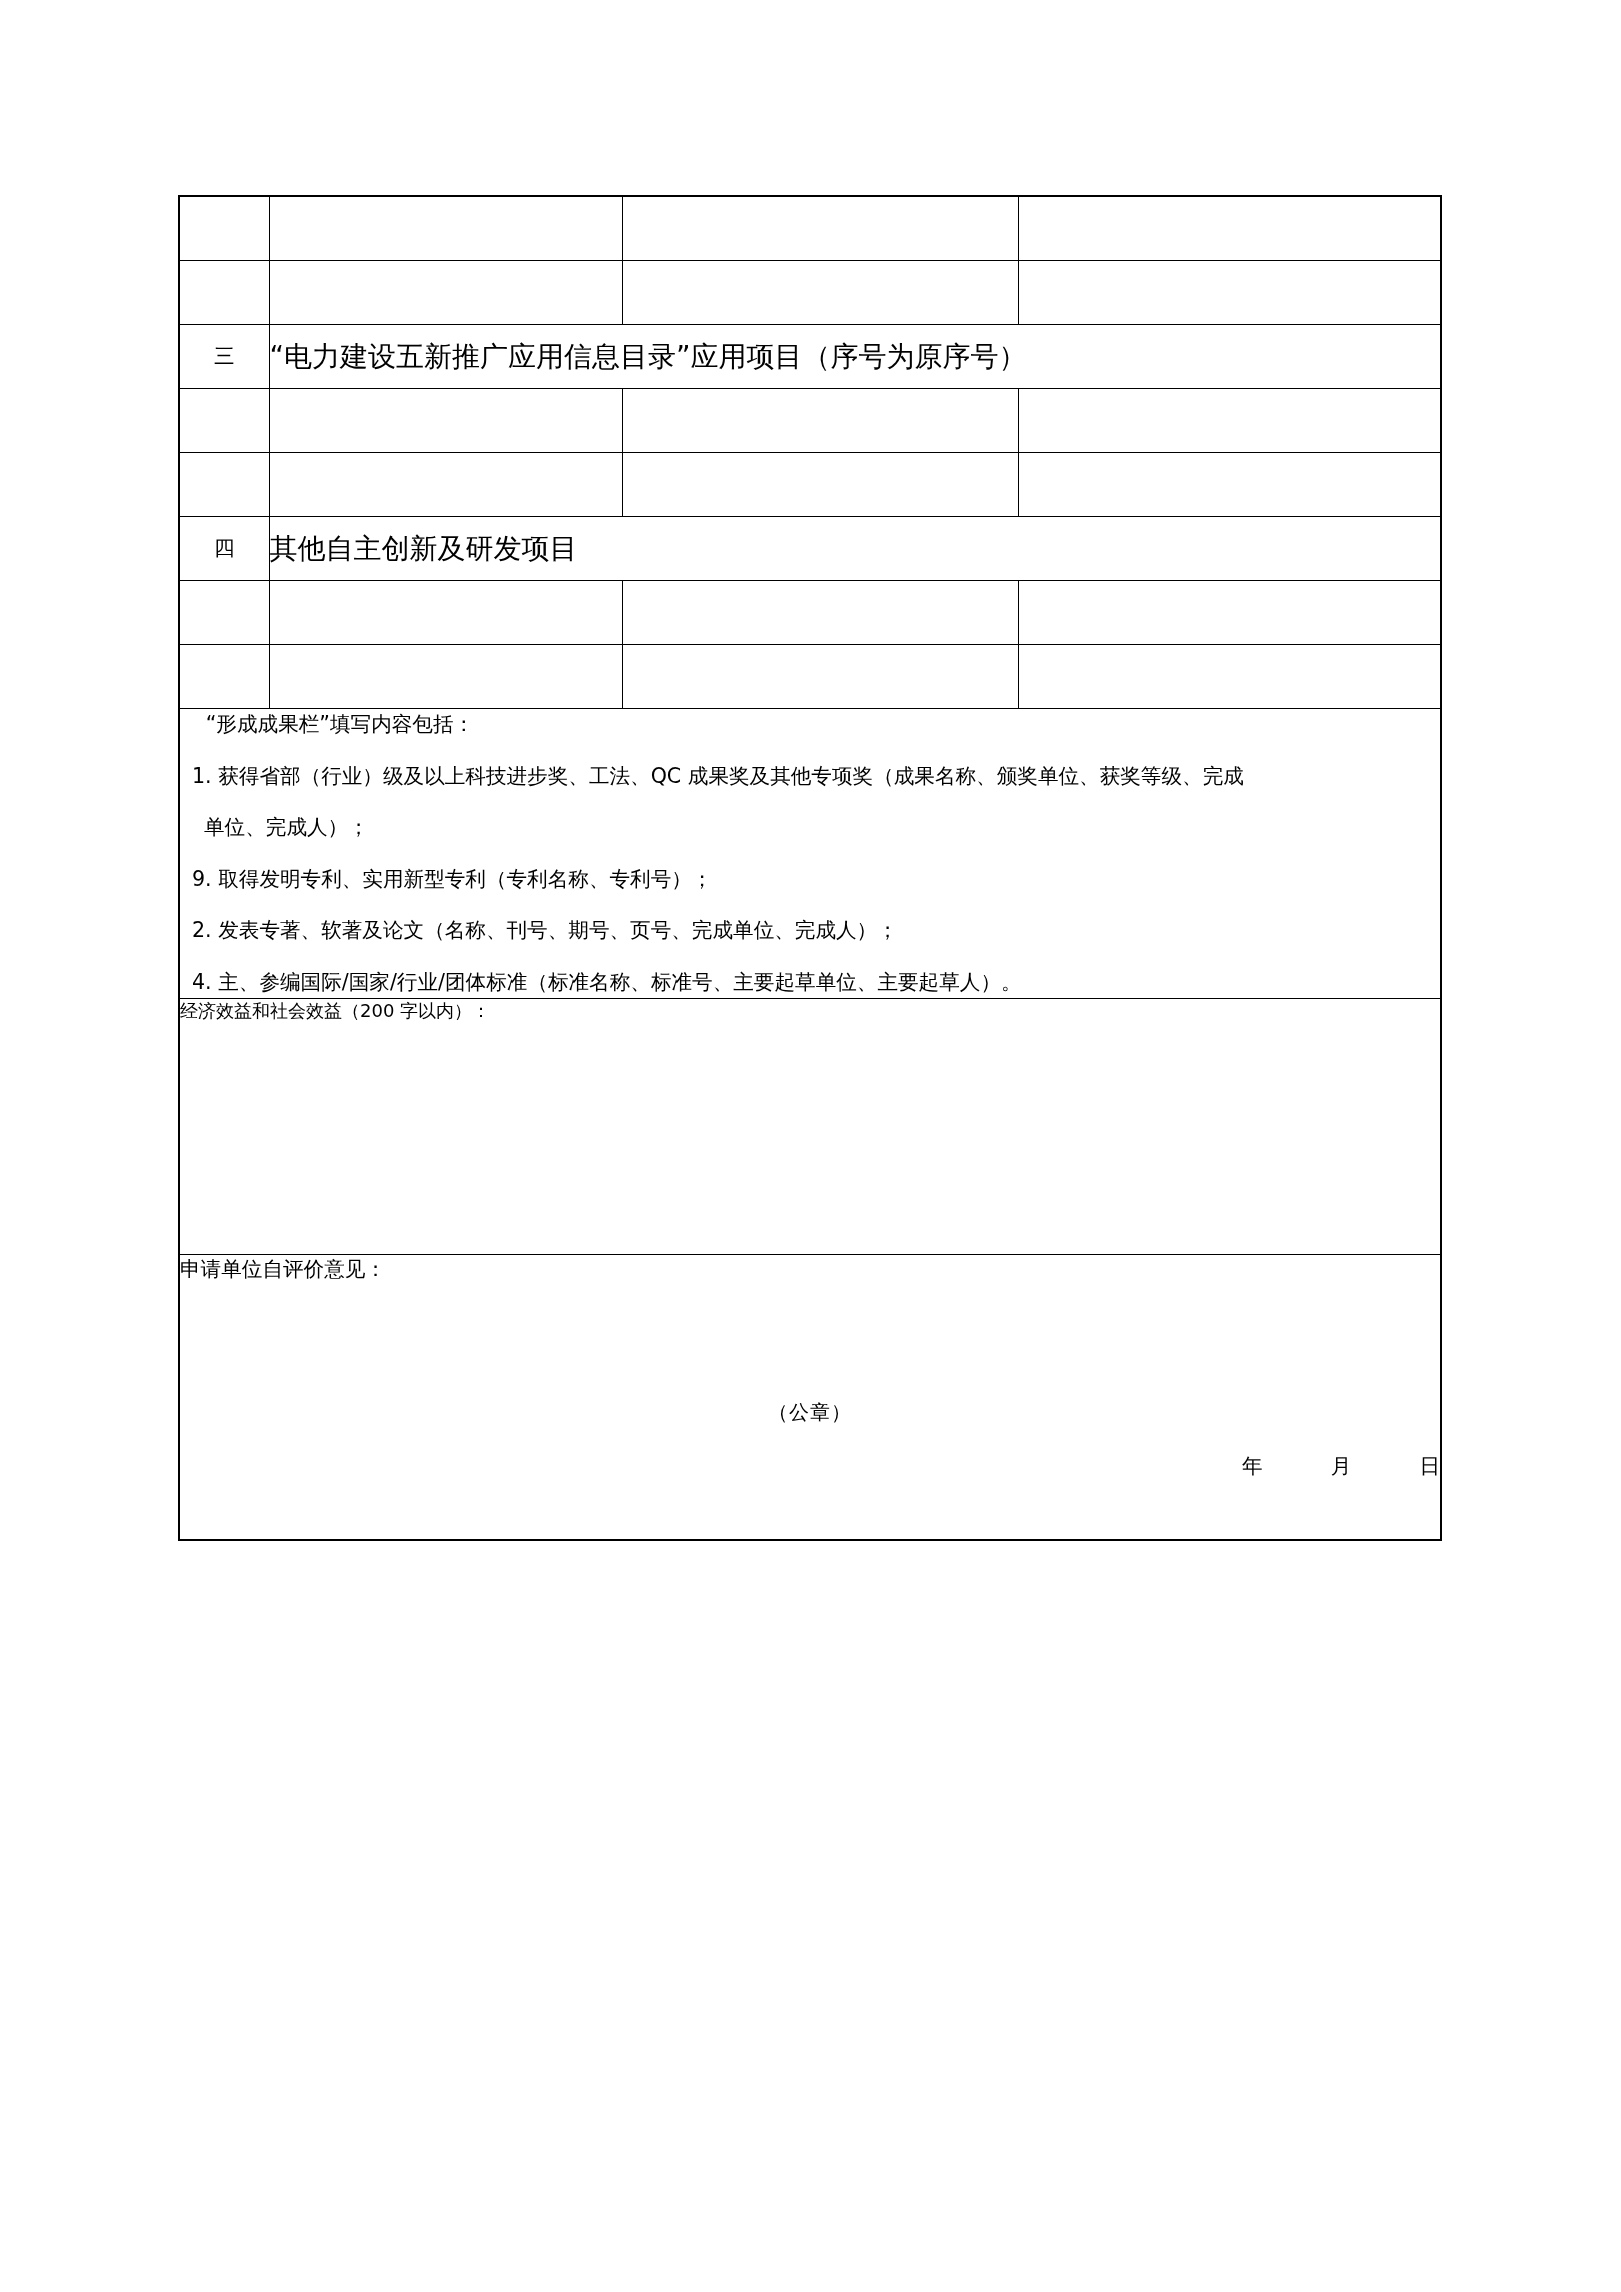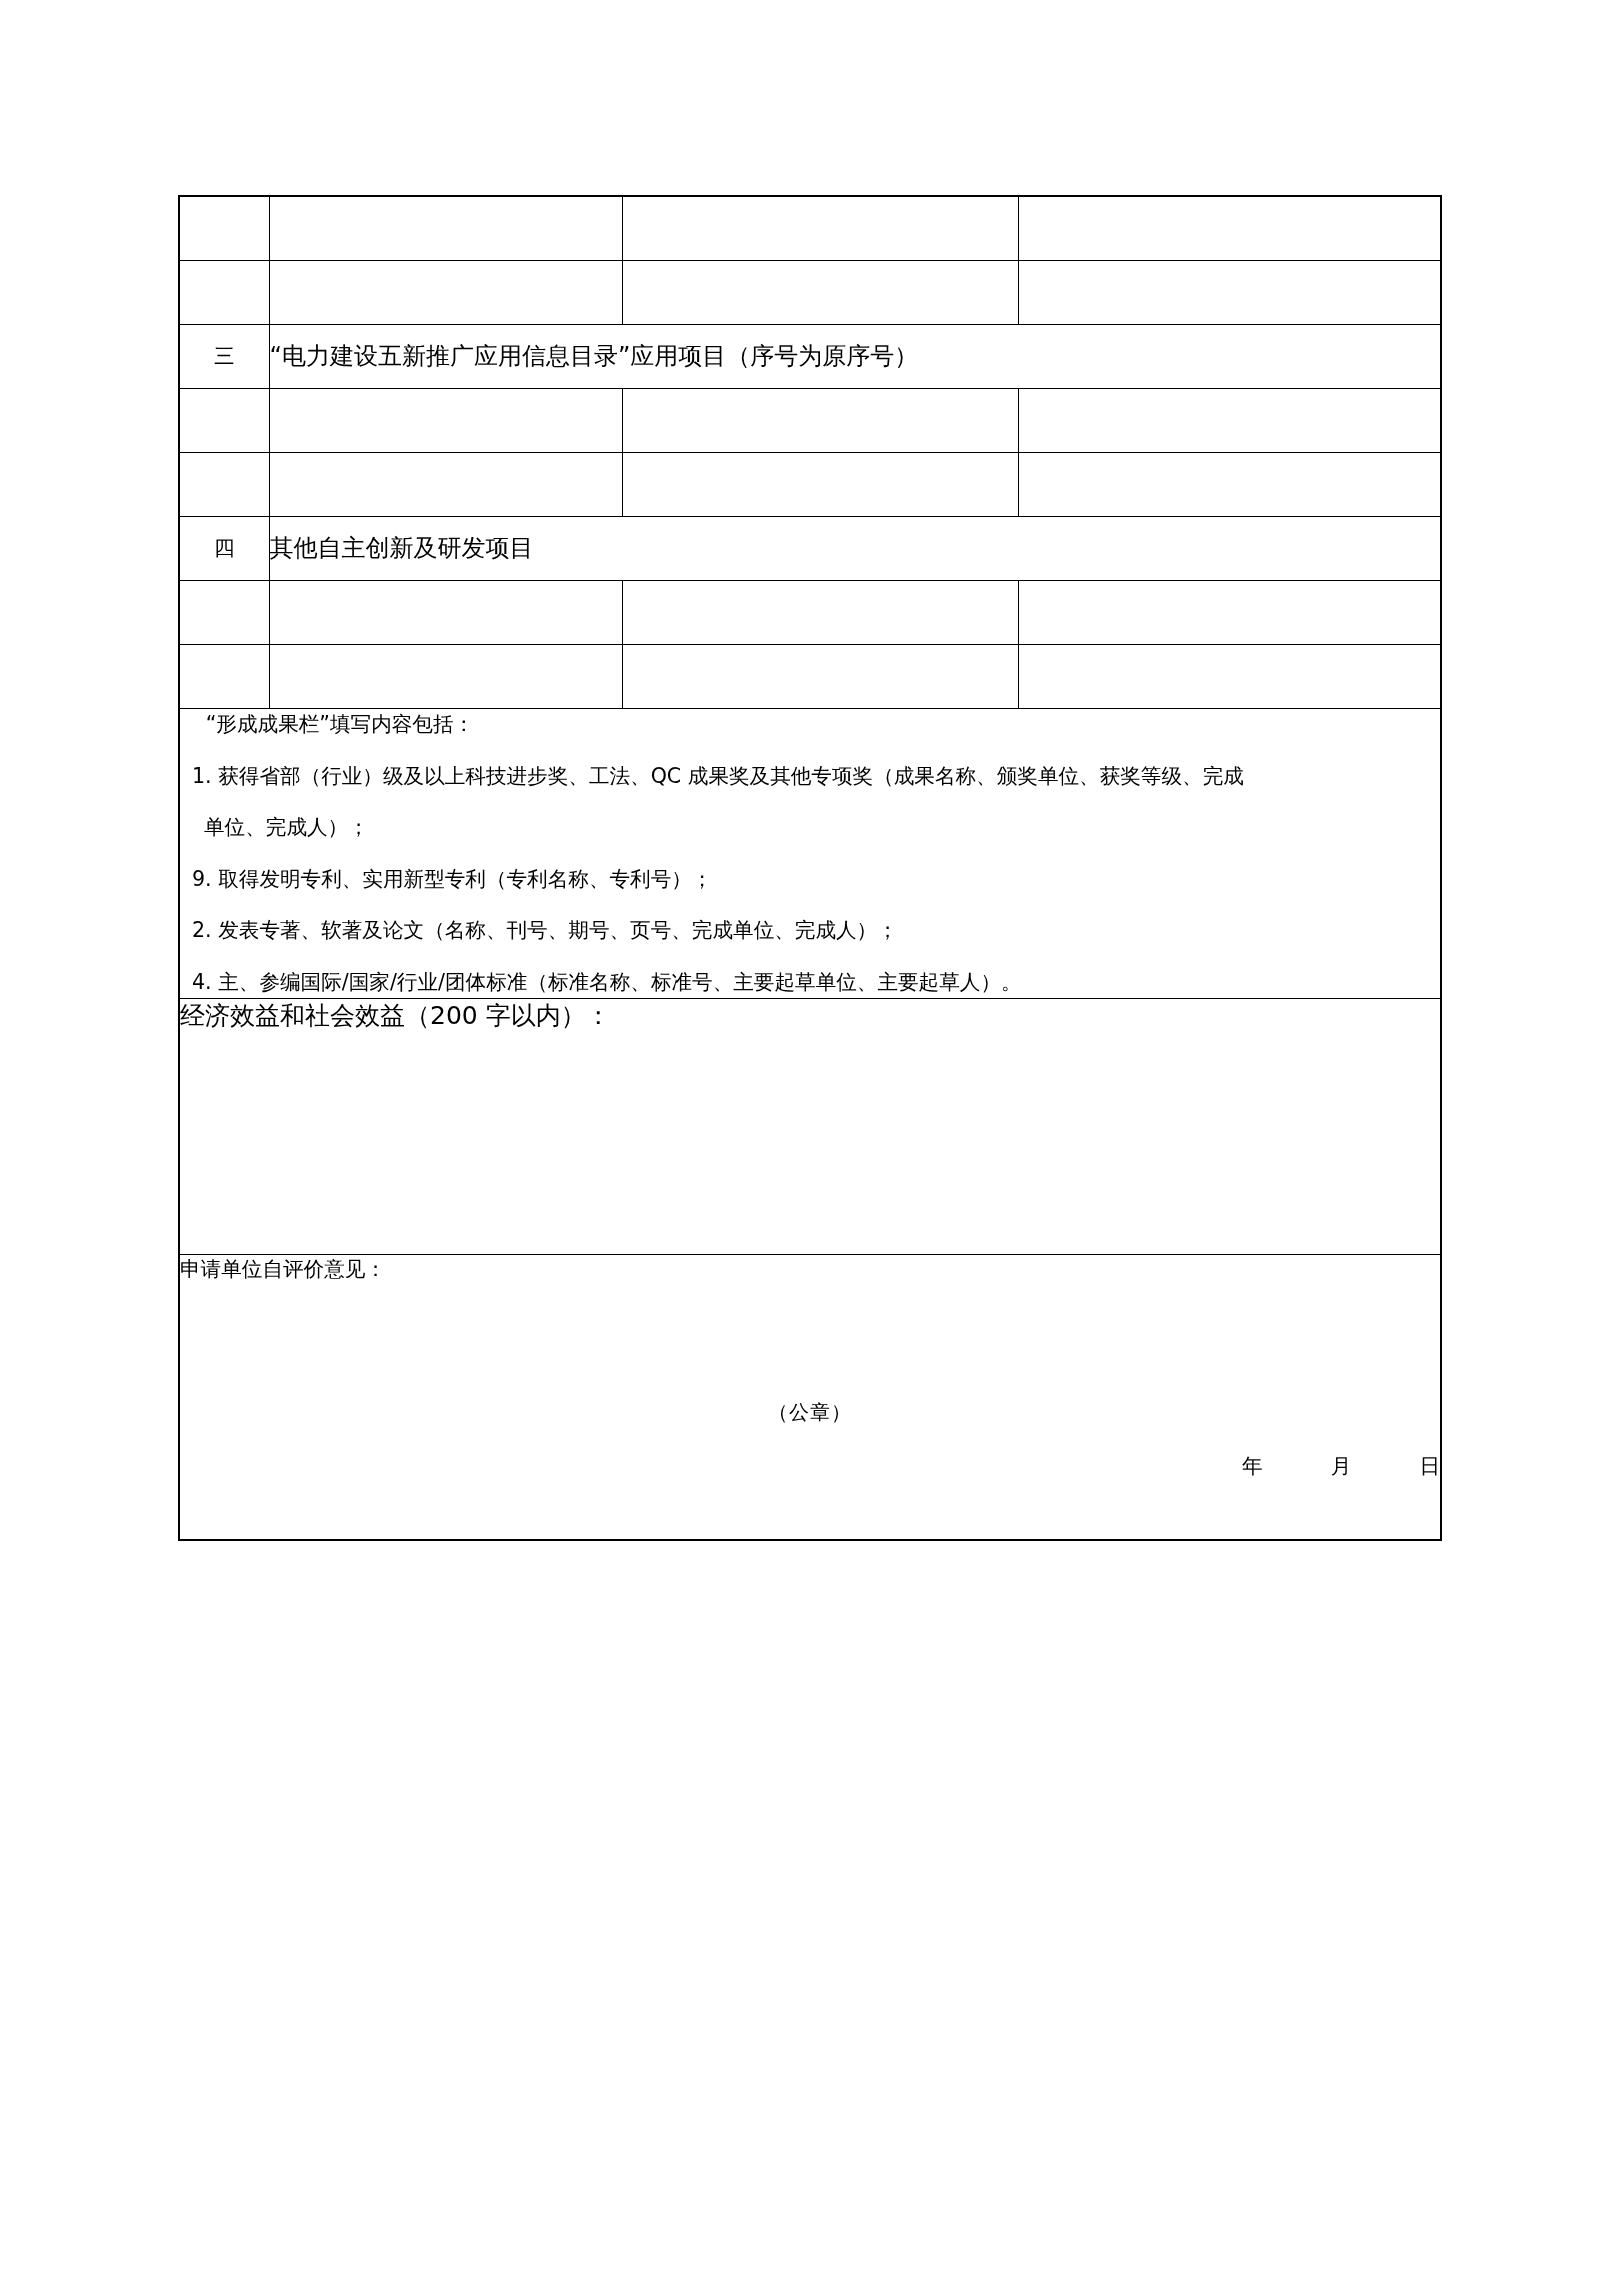--- a/index.html
+++ b/index.html
@@ -41,21 +41,21 @@
   .col-a { width: 90px; }
   .col-b { width: 353px; }
   .col-c { width: 396px; }
   .col-d { width: 423px; }
 
   .row-blank td { height: 63px; }
 
   .section-cell {
     height: 63px;
     padding-left: 13.7px;
-    font-size: 24px;
+    font-size: 28px;
     line-height: 63px;
     white-space: nowrap;
   }
   .idx-cell {
     text-align: center;
     font-size: 20.6px;
     line-height: 63px;
   }
 
   .notes-cell {
@@ -68,21 +68,21 @@
     text-align: justify;
   }
   .notes-cell p:last-child { margin-bottom: 0; }
   .notes-title { text-indent: 13.7px; padding-left: 12px; }
   .note-item { text-indent: 0; padding-left: 12px; }
   .note-indent { padding-left: 24px; }
 
   .benefit-cell {
     height: 255px;
     padding: 21.6px 29px;
-    font-size: 25px;
+    font-size: 18px;
   }
   .benefit-cell .label { margin: 0; }
 
   .opinion-cell {
     height: 284px;
     padding: 21.6px 29px;
     font-size: 20.6px;
     position: relative;
   }
   .opinion-cell .label { margin: 0; }

